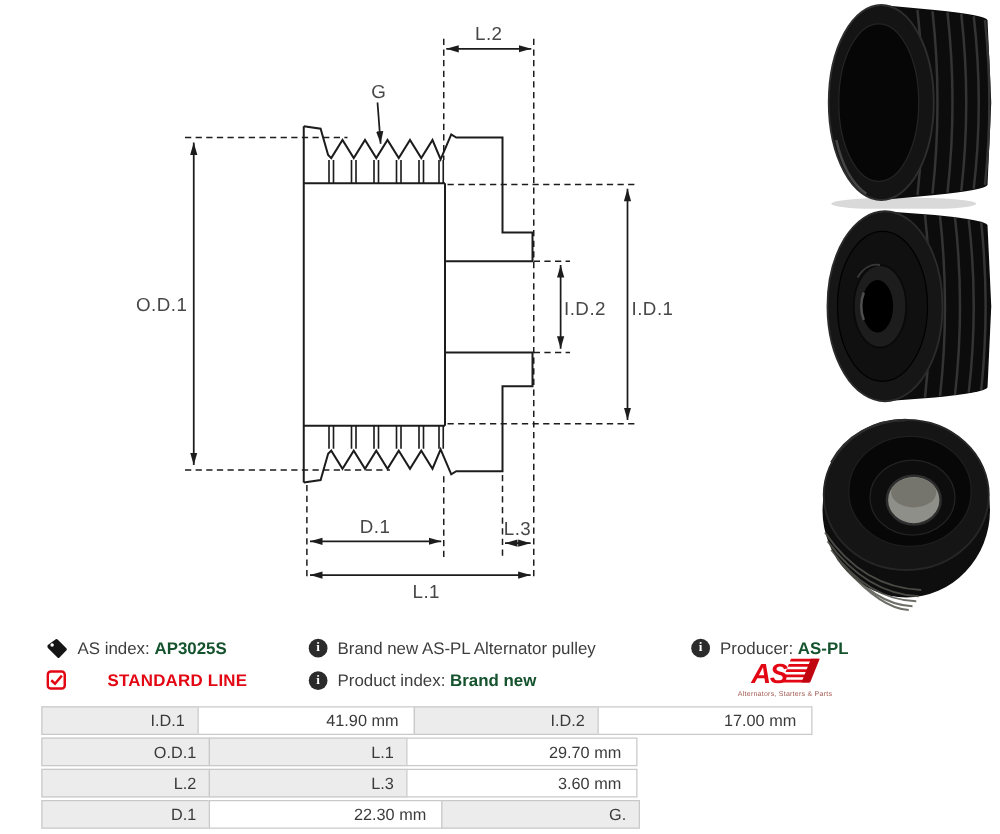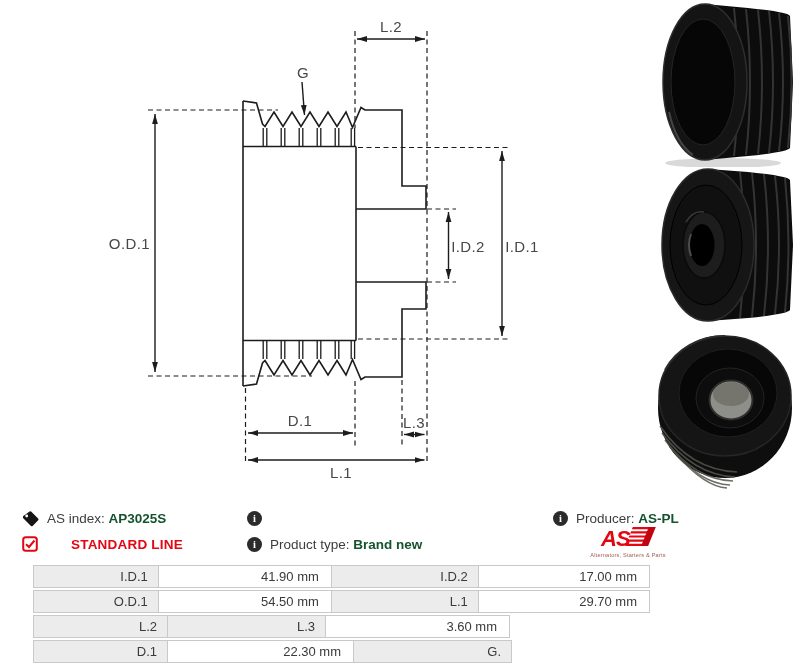--- a/index.html
+++ b/index.html
@@ -161,21 +161,21 @@
       <path d="M 31,124 Q 60,157 82,158"></path>
     </g>
     <ellipse cx="80" cy="66" rx="66" ry="60" fill="#151515" stroke="#262626" stroke-width="1.5"></ellipse>
     <ellipse cx="83" cy="63" rx="49" ry="44" fill="#070707" stroke="#1f1f1f" stroke-width="1"></ellipse>
     <ellipse cx="85" cy="68" rx="34" ry="30" fill="#0d0d0d" stroke="#232323" stroke-width="1"></ellipse>
     <ellipse cx="86" cy="70" rx="21.5" ry="19.5" fill="#8f8f89" stroke="#2e2e2e" stroke-width="2"></ellipse>
     <ellipse cx="86" cy="64" rx="18" ry="12" fill="#75756e"></ellipse>
     <path d="M 20,40 A 66,60 0 0 1 80,6" stroke="#2c2c2c" stroke-width="2" fill="none"></path>
   </svg>
 
-  <div class="info-col" style="left:22px;">
+  <div class="info-col" style="left:37px;">
     <div class="info-line">
       <span class="ic">
         <svg width="17" height="17" viewBox="0 0 17 17">
           <path d="M1,6.2 L7.6,1.4 Q8.4,0.9 9.1,1.6 L16.1,8.6 Q16.9,9.4 16.2,10.2 L10.6,15.9 Q9.8,16.7 9,15.9 L1.5,8.6 Q0.9,8 1,7.2 Z" fill="#151515"></path>
           <circle cx="4.7" cy="6" r="1.4" fill="#fff"></circle>
         </svg>
       </span>
       <span>AS index:</span>
         <span class="gap"> </span>
       <span class="b">AP3025S</span>
@@ -187,24 +187,25 @@
           <path d="M4,8.2 L7,11 L12.5,4.5" fill="none" stroke="#e30613" stroke-width="2"></path>
         </svg>
       </span>
       <span class="red">STANDARD LINE</span>
     </div>
   </div>
 
   <div class="info-col" style="left:247px;">
     <div class="info-line">
       <span class="ic info-icon">i</span>
+      <span>Brand new AS-PL Alternator pulley</span>
     </div>
     <div class="info-line">
       <span class="ic info-icon">i</span>
-      <span>Product type:</span>
+      <span>Product index:</span>
         <span class="gap"> </span>
       <span class="b">Brand new</span>
     </div>
   </div>
 
   <div class="info-col" style="left:553px;">
     <div class="info-line">
       <span class="ic info-icon">i</span>
       <span>Producer:</span>
         <span class="gap"> </span>
@@ -227,21 +228,20 @@
 
   <div class="spec-table">
     <div class="spec-row">
       <div class="cell lab w1">I.D.1</div>
       <div class="cell val w2">41.90 mm</div>
       <div class="cell lab w3">I.D.2</div>
       <div class="cell val w4">17.00 mm</div>
     </div>
     <div class="spec-row">
       <div class="cell lab w1">O.D.1</div>
-      <div class="cell val w2">54.50 mm</div>
       <div class="cell lab w3">L.1</div>
       <div class="cell val w4">29.70 mm</div>
     </div>
     <div class="spec-row">
       <div class="cell lab w1">L.2</div>
       <div class="cell lab w3">L.3</div>
       <div class="cell val w4">3.60 mm</div>
     </div>
     <div class="spec-row">
       <div class="cell lab w1">D.1</div>

